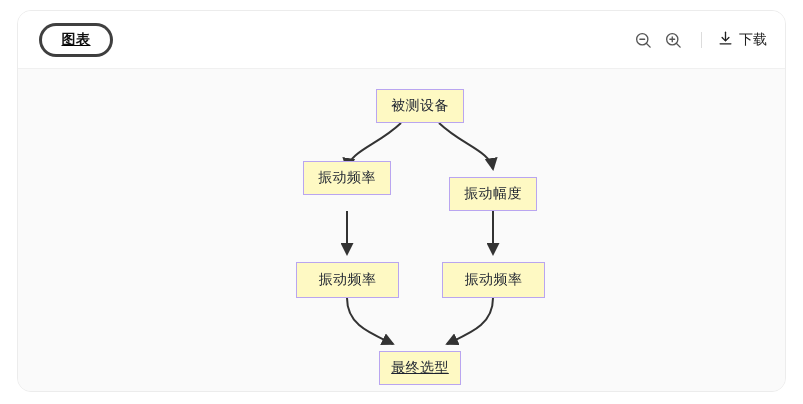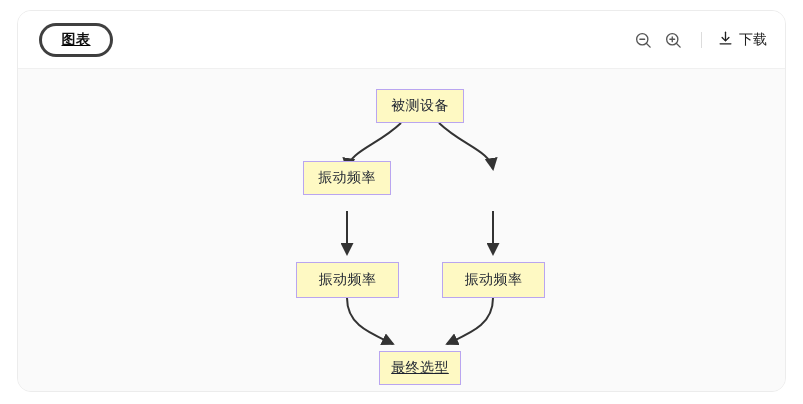--- a/index.html
+++ b/index.html
@@ -216,20 +216,21 @@
 
         <path d="M 329 229 C 329 256, 352 264, 375 275" fill="none" stroke="#333333" stroke-width="2" marker-end="url(#arrow)"></path>
 
         <path d="M 475 229 C 475 256, 452 264, 429 275" fill="none" stroke="#333333" stroke-width="2" marker-end="url(#arrow)"></path>
       </svg>
 
       <div class="node" style="left:358px; top:20px; width:88px; height:34px;">被测设备</div>
 
       <div class="node" style="left:285px; top:92px; width:88px; height:34px;">振动频率</div>
 
+      <div class="node" style="left:431px; top:108px; width:88px; height:34px;">振动幅度</div>
 
       <div class="node" style="left:278px; top:193px; width:103px; height:36px;">振动频率</div>
 
       <div class="node" style="left:424px; top:193px; width:103px; height:36px;">振动频率</div>
 
       <div class="node" style="left:361px; top:282px; width:82px; height:34px;text-decoration:underline;">最终选型</div>
 
     </div>
   </div>
 </div>

